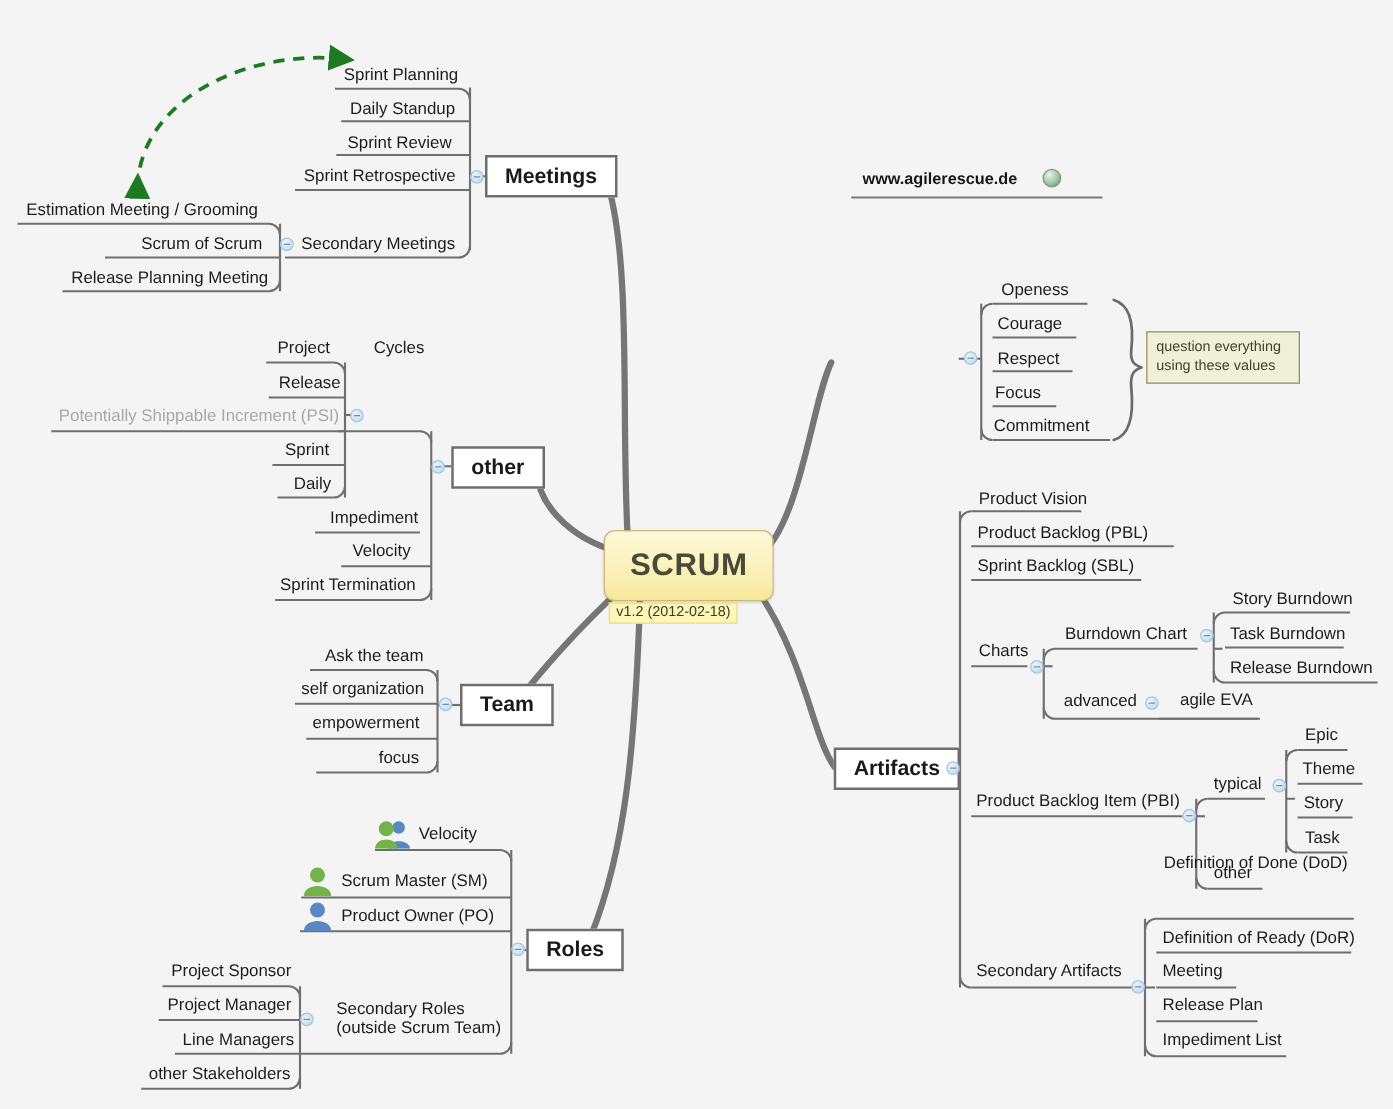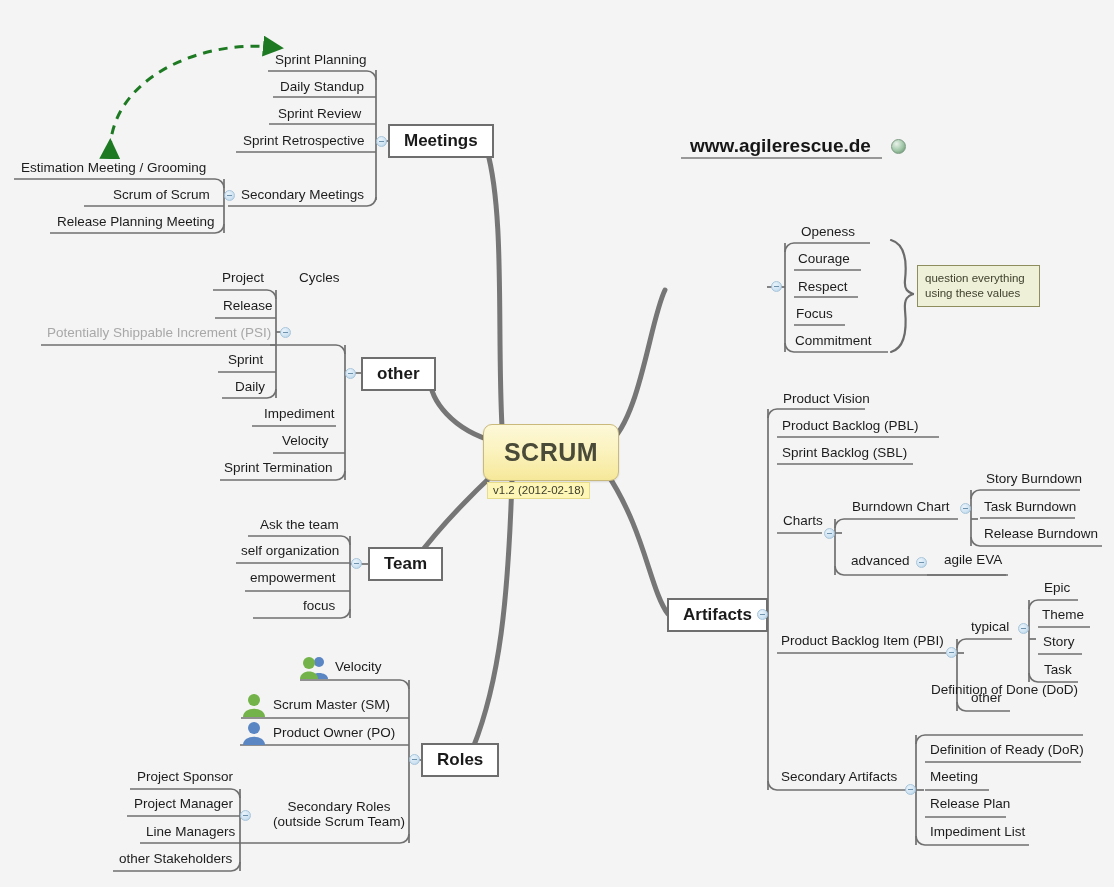--- a/index.html
+++ b/index.html
@@ -16,21 +16,20 @@
   svg.wires{position:absolute;left:0;top:0;width:1114px;height:887px;pointer-events:none;}
 
   
   .topic{
     position:absolute;
     font-size:13.5px;
     color:#1c1c1c;
     white-space:nowrap;
     line-height:15px;
     padding:0 3px 2px 3px;
-    text-align:center;
   }
   .topic.dim{color:#a8a8a8;}
   .topic.two-line{white-space:normal;line-height:15px;}
 
   
   .mainbox{
     position:absolute;
     background:#ffffff;
     border:2px solid #6e6e6e;
     font-weight:bold;
@@ -74,21 +73,21 @@
     background:#eef0d8;
     border:1px solid #8d8d5e;
     font-size:11.5px;line-height:15px;color:#42422e;
     padding:5px 7px;
     box-sizing:border-box;
   }
 
   
   #website{
     position:absolute;left:690px;top:135px;
-    font-size:19px;font-weight:bold;color:#161616;
+    font-size:13px;font-weight:bold;color:#161616;
     white-space:nowrap;display:flex;align-items:center;gap:20px;
   }
 
   
   .toggle{
     position:absolute;width:11px;height:11px;border-radius:50%;
     background:radial-gradient(circle at 35% 30%,#e8f3fb 0%,#cfe3f2 60%,#a9cbe4 100%);
     border:1px solid #a8c6dc;
     box-sizing:border-box;
     z-index:5;

